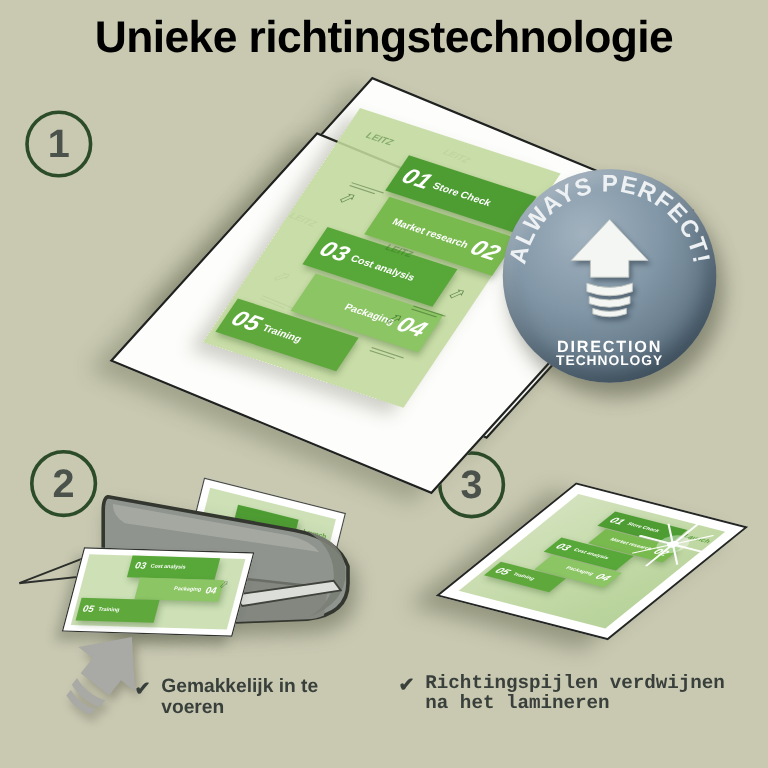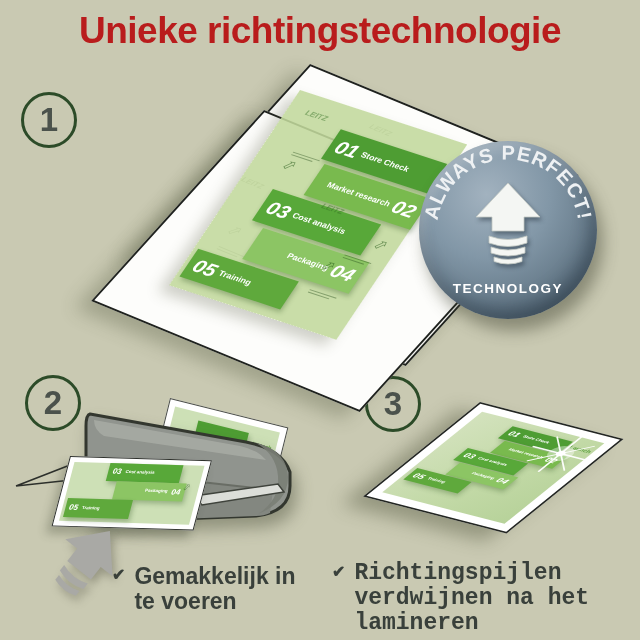--- a/index.html
+++ b/index.html
@@ -1,21 +1,21 @@
 <!DOCTYPE html>
 <html><head>
 <meta charset="utf-8">
 <style>
   html,body{margin:0;padding:0;background:#c9c9b2;}
   *{box-sizing:border-box;}
   .canvas{position:relative;width:640px;height:640px;background:#c9c9b2;overflow:hidden;
           font-family:"Liberation Sans",sans-serif;}
   
   .title{position:absolute;top:10px;left:0;width:640px;text-align:center;
-         font-size:37px;font-weight:bold;color:#b91c1c;letter-spacing:-0.5px;}
+         font-size:37px;font-weight:bold;color:#000000;letter-spacing:-0.5px;}
   
   .step-circle{position:absolute;width:56px;height:56px;border:3px solid #2c4b28;border-radius:50%;
                display:flex;align-items:center;justify-content:center;
                font-size:33px;font-weight:bold;color:#4b524c;}
   .c1{left:21px;top:92px;}  .c2{left:25px;top:375px;}  .c3{left:365px;top:376px;}
   
   .sheet{position:absolute;width:292px;height:258px;background:#fdfdfb;border:2.2px solid #1f221e;
          transform:matrix(0.92,0.38,-0.67,0.74,0,0);transform-origin:0 0;
          box-shadow:-8px 14px 18px rgba(70,75,50,0.30);}
   .sheet-a{left:310px;top:64px;z-index:1;}
@@ -94,21 +94,21 @@
   .dp1{top:8px;left:38px;width:62px;height:19px;}
   .dp2{top:28px;left:46px;width:64px;height:19px;}
   .dp3{top:48px;left:24px;width:62px;height:19px;}
   .dp4{top:68px;left:32px;width:60px;height:19px;}
   .dp5{top:88px;left:4px;width:56px;height:18px;}
   .doc3-bg .launch{top:12px;right:2px;font-size:6px;}
   .sparkle{position:absolute;right:-8px;top:-6px;}
   
   .check-item{position:absolute;display:flex;gap:9px;color:#39403b;}
   .check-item .mark{font-size:16px;font-weight:bold;line-height:1.4;}
-  .check-item .txt{font-size:23px;font-weight:bold;line-height:1.08;}
+  .check-item .txt{font-size:16px;font-weight:bold;line-height:1.08;}
   .ck1{left:112px;top:564px;} .ck1 .txt{width:170px;}
   .ck2{left:332px;top:561px;} .ck2 .txt{width:252px;font-family:Liberation Mono, monospace;}
 </style>
 </head>
 <body>
 
 <div class="canvas">
 
   <div class="title">Unieke richtingstechnologie</div>
 
@@ -171,21 +171,22 @@
       <text font-size="20" font-weight="bold" fill="#eef1f3" letter-spacing="1" font-family="Liberation Sans, sans-serif">
         <textPath href="#arcTop" startOffset="50%" text-anchor="middle">ALWAYS PERFECT!</textPath>
       </text>
       <g fill="#f4f6f3" stroke="#c2c8c2" stroke-width="0.8" style="filter:drop-shadow(2px 3px 2px rgba(25,38,50,0.45));">
         <path d="M89,42 L121,76 L105,76 L105,90 L73,90 L73,76 L57,76 Z"></path>
         <path d="M70,95 Q89,102 108,95 L108,102 Q89,109 70,102 Z"></path>
         <path d="M72,106 Q89,112 106,106 L106,112 Q89,118 72,112 Z"></path>
         <path d="M75,116 Q89,121 103,116 L103,120.5 Q89,125.5 75,120.5 Z"></path>
       </g>
     </svg>
-    <div class="badge-lines bl2">TECHNOLOGY</div>
+    <div class="badge-lines bl2">DIRECTION</div>
+    <div class="badge-lines bl3">TECHNOLOGY</div>
   </div>
 
   <div class="step-circle c2">
     <span>2</span>
   </div>
 
   <div class="entry-doc">
     <div class="entry-inner">
       <div class="panel g1 ep1">
         <span class="num">01</span>

